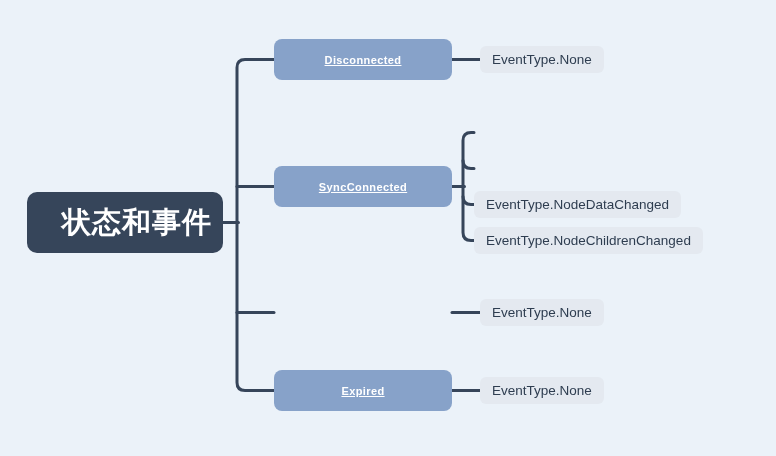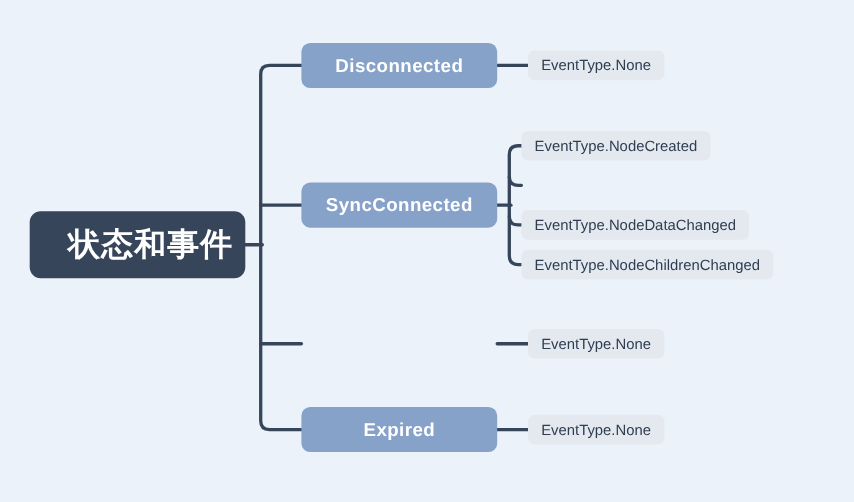--- a/index.html
+++ b/index.html
@@ -15,21 +15,21 @@
   .connectors path{fill:none;stroke:var(--line);stroke-width:3;stroke-linecap:round}
   .node{position:absolute;display:flex;align-items:center;justify-content:center;white-space:nowrap;cursor:default}
   .root-node{
     left:27px;top:192px;width:196px;height:61px;
     background:var(--root-fill);color:var(--root-text);
     border-radius:10px;font-size:29px;font-weight:bold;letter-spacing:1px;padding-left:24px;
   }
   .branch-node{
     width:178px;height:41px;left:274px;
     background:var(--branch-fill);color:var(--branch-text);
-    border-radius:8px;font-size:17px;font-weight:bold;letter-spacing:.4px;
+    border-radius:8px;font-size:11px;font-weight:bold;letter-spacing:.4px;text-decoration:underline;
   }
   .leaf-node{
     height:27px;padding:0 12px;
     background:var(--leaf-fill);color:var(--leaf-text);
     border-radius:6px;font-size:13.5px;
   }
 </style>
 </head>
 <body>
 
@@ -55,20 +55,19 @@
   </svg>
 
   <div class="node root-node">状态和事件</div>
 
   <div class="node branch-node" style="top:39px">Disconnected</div>
   <div class="node branch-node" style="top:166px">SyncConnected</div>
   <div class="node branch-node" style="top:370px">Expired</div>
 
   <div class="node leaf-node" style="left:480px;top:46px">EventType.None</div>
 
-  <div class="node leaf-node" style="left:474px;top:119px">EventType.NodeCreated</div>
   <div class="node leaf-node" style="left:474px;top:191px">EventType.NodeDataChanged</div>
   <div class="node leaf-node" style="left:474px;top:227px">EventType.NodeChildrenChanged</div>
 
   <div class="node leaf-node" style="left:480px;top:299px">EventType.None</div>
   <div class="node leaf-node" style="left:480px;top:377px">EventType.None</div>
 
 </div>
 
 </body></html>

